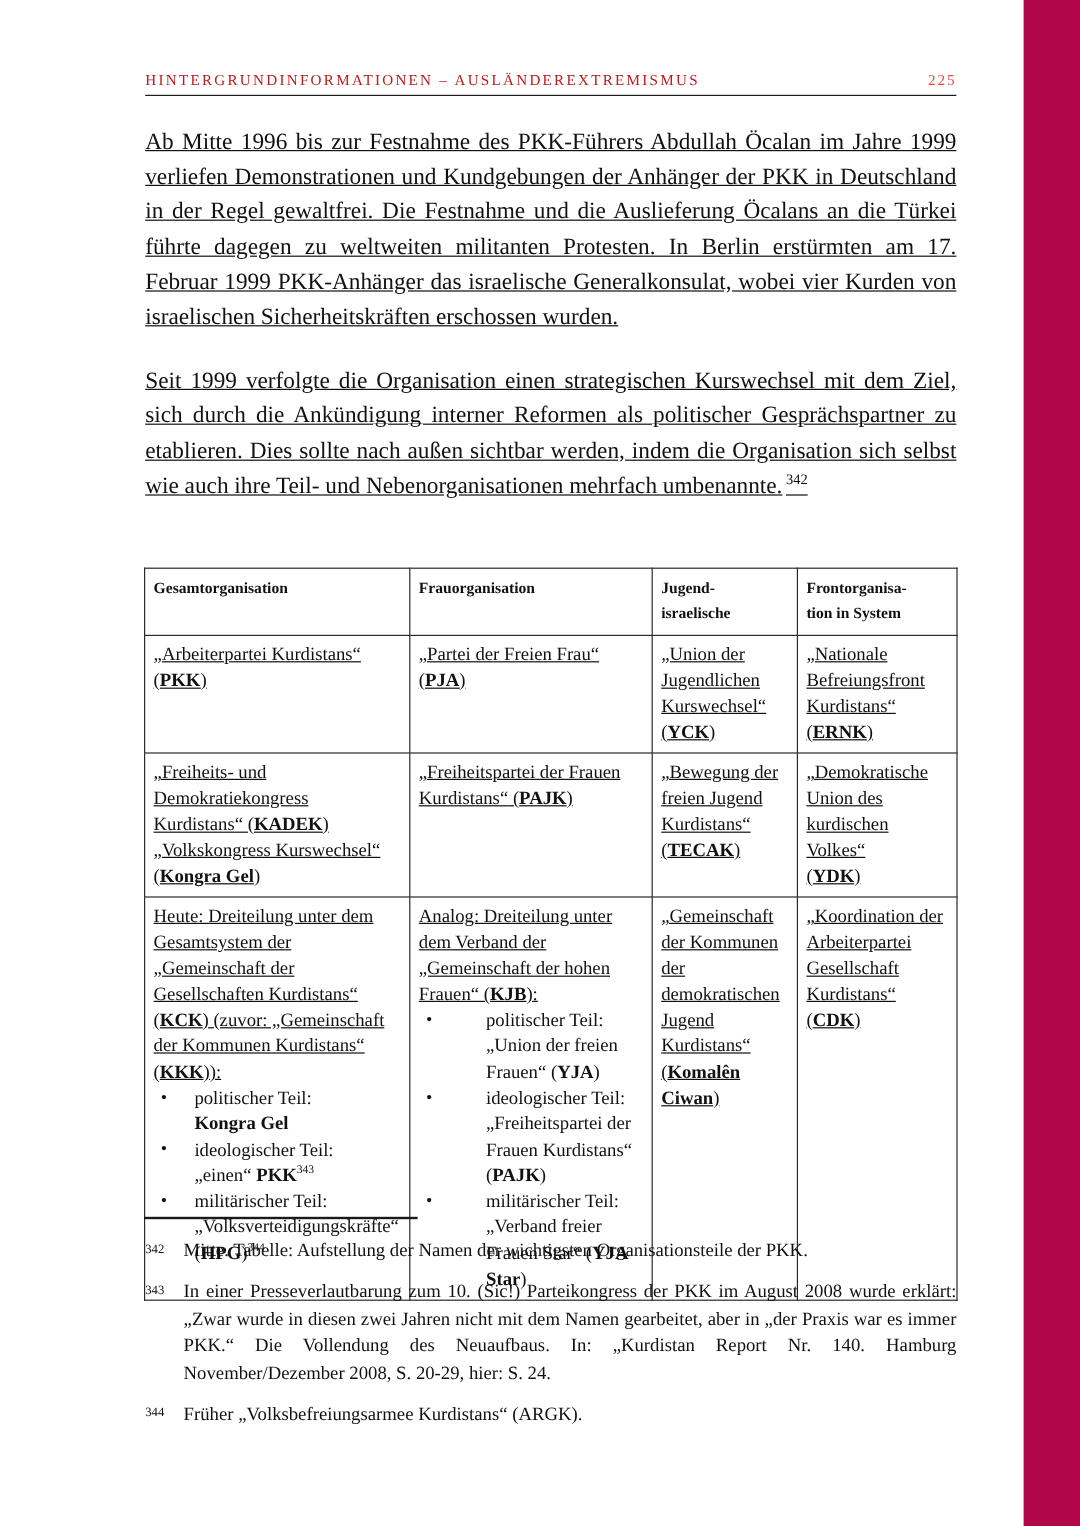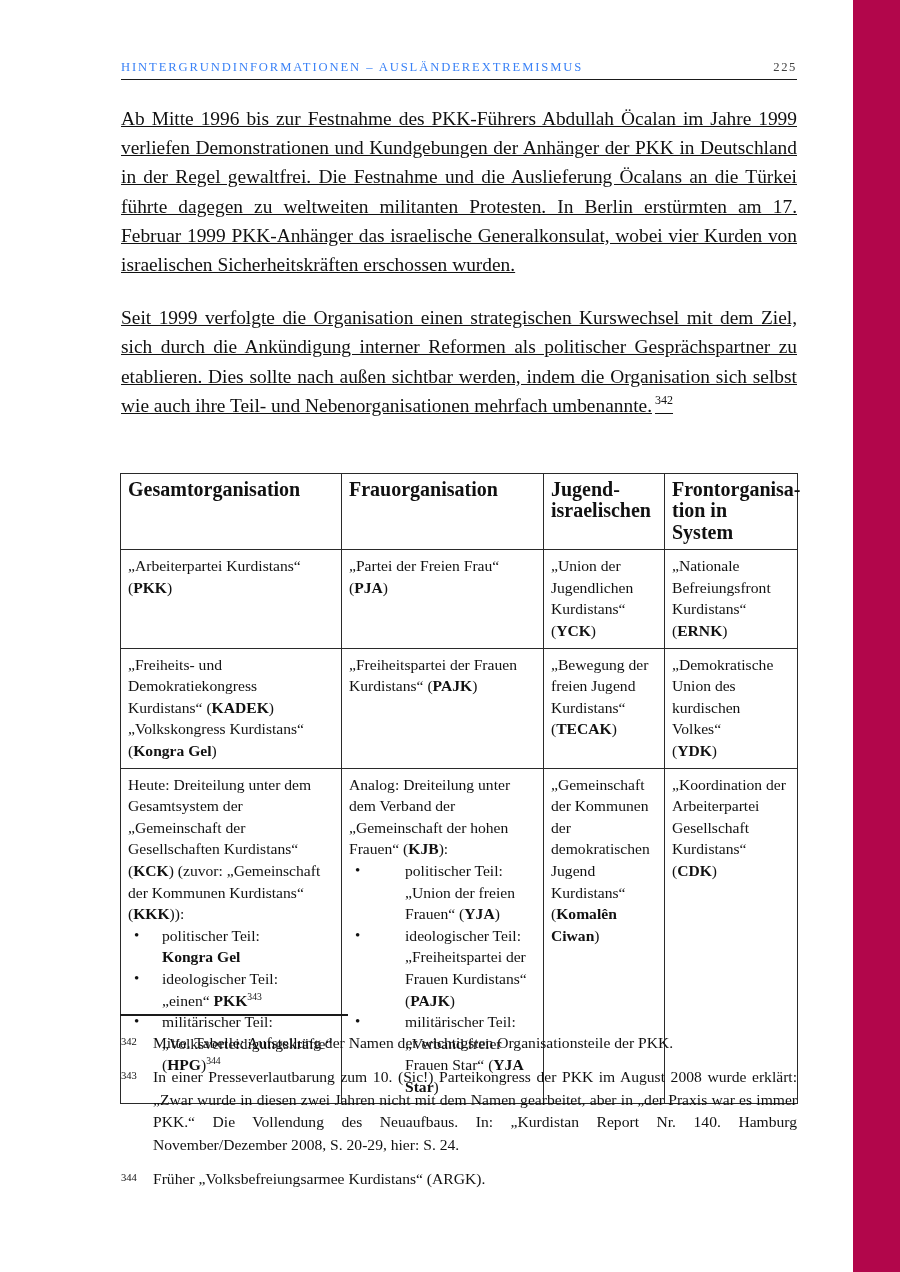--- a/index.html
+++ b/index.html
@@ -47,27 +47,27 @@
     padding-bottom: 4px;
     display: flex;
     justify-content: space-between;
     align-items: baseline;
   }
   #running-head .rh-title {
     font-size: 12.6px;
     letter-spacing: 1.9px;
     text-transform: uppercase;
     font-family: "Liberation Serif", "DejaVu Serif", serif;
-    color: #3b82f6;
+    color: #b91c1c;
     white-space: nowrap;
   }
   #running-head .rh-page {
     font-size: 12.6px;
     letter-spacing: 1.6px;
-    color: #404040;
+    color: #ef4444;
   }
 
   
   #body-area {
     position: absolute;
     left: 121px;
     top: 104px;
     width: 676px;
   }
   p.para {
@@ -110,26 +110,27 @@
     vertical-align: top;
     padding: 5px 7px 6px 7px;
     font-size: 15.6px;
     line-height: 21.6px;
     font-weight: normal;
     text-align: left;
     font-family: "Liberation Serif", "DejaVu Serif", serif;
   }
   #org-table th {
     font-weight: bold;
-    font-size: 20px;
+    font-size: 13px;
     line-height: 21.4px;
     height: 44px;
   }
   #org-table td p {
     margin: 0;
+    text-decoration: underline;
   }
   #org-table td b { font-weight: bold; }
   #org-table sup {
     font-size: 0.62em;
     vertical-align: super;
     line-height: 0;
   }
   ul.cell-list {
     list-style: none;
     margin: 0;
@@ -214,49 +215,49 @@
     <colgroup>
       <col class="c1">
         <col class="c2">
         <col class="c3">
         <col class="c4">
     </colgroup>
     <thead>
       <tr>
         <th>Gesamtorganisation</th>
         <th>Frauorganisation</th>
-        <th><span>Jugend-</span><br><span>israelischen</span></th>
+        <th><span>Jugend-</span><br><span>israelische</span></th>
         <th><span>Frontorganisa-</span><br><span>tion in System</span></th>
       </tr>
     </thead>
     <tbody>
 
       <tr>
         <td>
           <p>„Arbeiterpartei Kurdistans“</p>
           <p>(<b>PKK</b>)</p>
         </td>
         <td>
           <p>„Partei der Freien Frau“</p>
           <p>(<b>PJA</b>)</p>
         </td>
         <td>
-          <p>„Union der Jugendlichen Kurdistans“</p>
+          <p>„Union der Jugendlichen Kurswechsel“</p>
           <p>(<b>YCK</b>)</p>
         </td>
         <td>
           <p>„Nationale Befreiungsfront Kurdistans“</p>
           <p>(<b>ERNK</b>)</p>
         </td>
       </tr>
 
       <tr>
         <td>
           <p><span>„Freiheits- und Demokratiekongress Kurdistans“</span> (<b>KADEK</b>)</p>
-          <p><span>„Volkskongress Kurdistans“</span><br>(<b>Kongra Gel</b>)</p>
+          <p><span>„Volkskongress Kurswechsel“</span><br>(<b>Kongra Gel</b>)</p>
         </td>
         <td>
           <p><span>„Freiheitspartei der Frauen Kurdistans“</span> (<b>PAJK</b>)</p>
         </td>
         <td>
           <p><span>„Bewegung der freien Jugend Kurdistans“</span> (<b>TECAK</b>)</p>
         </td>
         <td>
           <p>„Demokratische Union des kurdischen Volkes“</p>
           <p>(<b>YDK</b>)</p>

